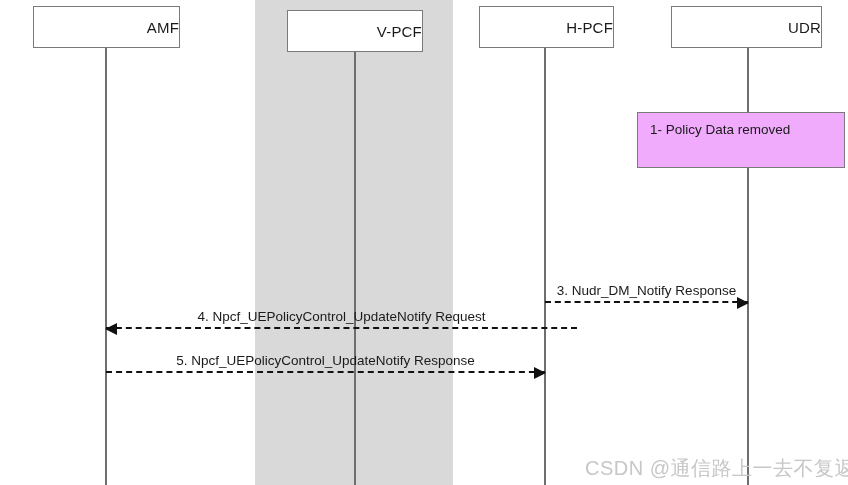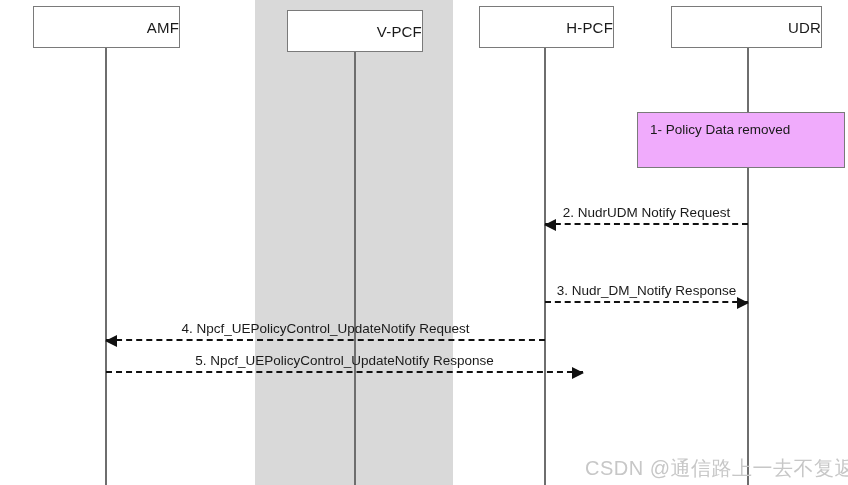--- a/index.html
+++ b/index.html
@@ -103,39 +103,34 @@
   </div>
 
   <div class="actor-box" style="left:671px;top:6px;width:151px;height:42px;">
     <span>UDR</span>
   </div>
 
   <div class="note-box" style="left:637px;top:112px;width:208px;height:56px;">
     <span>1- Policy Data removed</span>
   </div>
 
-  <div class="msg" style="left:545px;top:198px;width:203px;height:27px;">
-    <span class="label center">2. NudrUDM Notify Request</span>
-    <span class="line"></span>
-    <span class="head to-left"></span>
-  </div>
 
   <div class="msg" style="left:545px;top:244px;width:203px;height:27px;margin-top:32px;">
     <span class="label center">3. Nudr_DM_Notify Response</span>
     <span class="line"></span>
     <span class="head to-right"></span>
   </div>
 
-  <div class="msg" style="left:106px;top:314px;width:439px;height:27px;">
+  <div class="msg" style="left:106px;top:302px;width:439px;height:27px;padding-left:32px;">
     <span class="label center">4. Npcf_UEPolicyControl_UpdateNotify Request</span>
     <span class="line"></span>
     <span class="head to-left"></span>
   </div>
 
-  <div class="msg" style="left:106px;top:346px;width:439px;height:27px;padding-left:38px;">
+  <div class="msg" style="left:106px;top:346px;width:439px;height:27px;">
     <span class="label center">5. Npcf_UEPolicyControl_UpdateNotify Response</span>
     <span class="line"></span>
     <span class="head to-right"></span>
   </div>
 
 
   <div class="watermark" style="left:585px;top:455px;">CSDN @通信路上一去不复返</div>
 
 </div>
 

